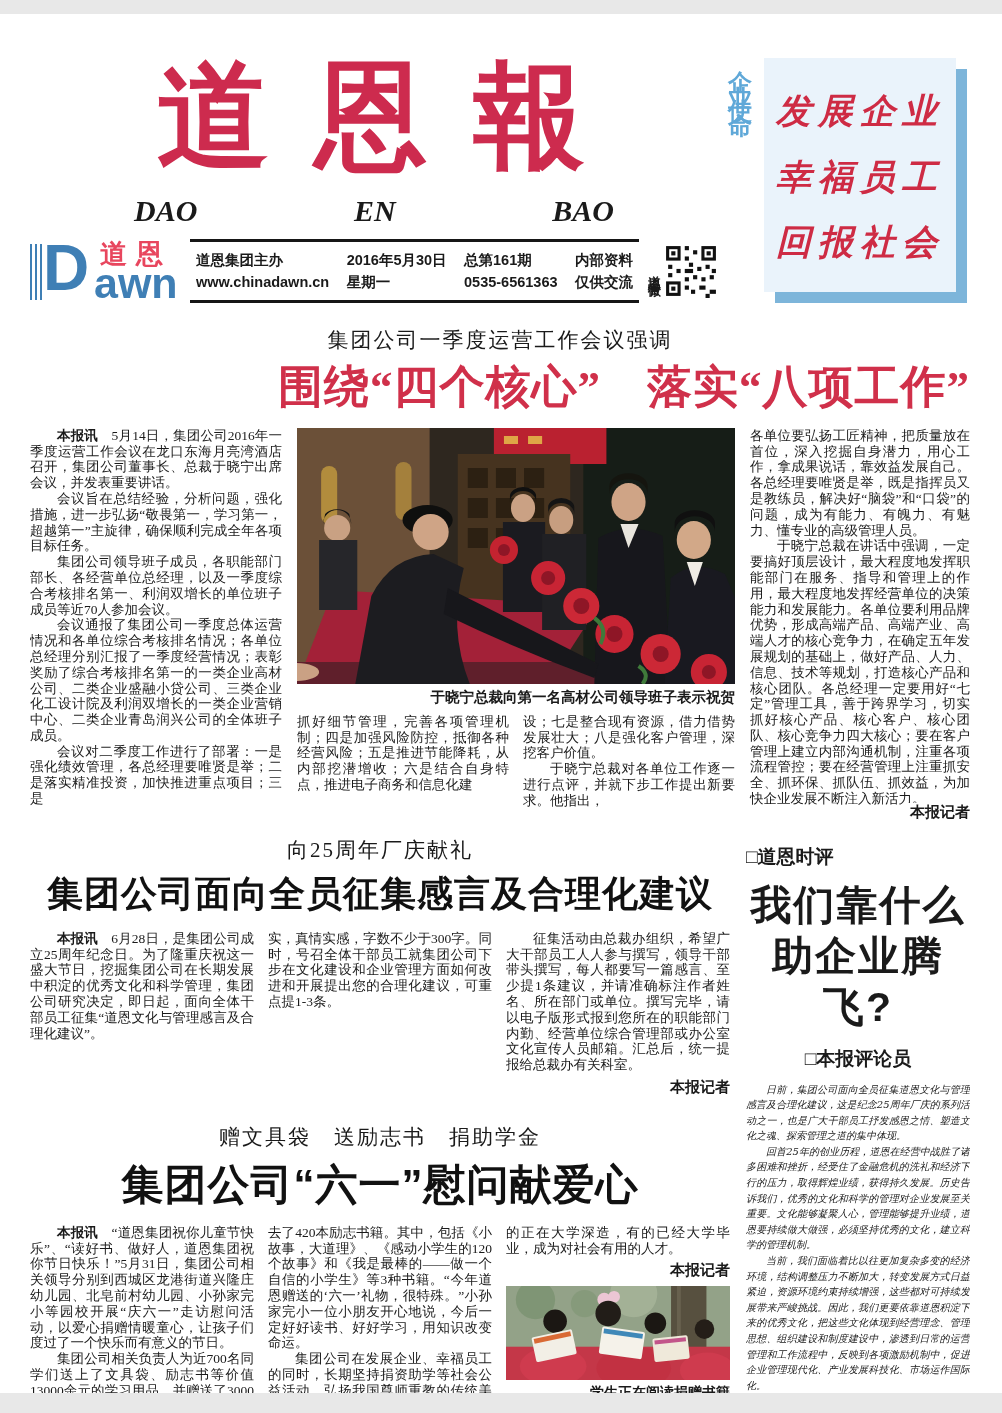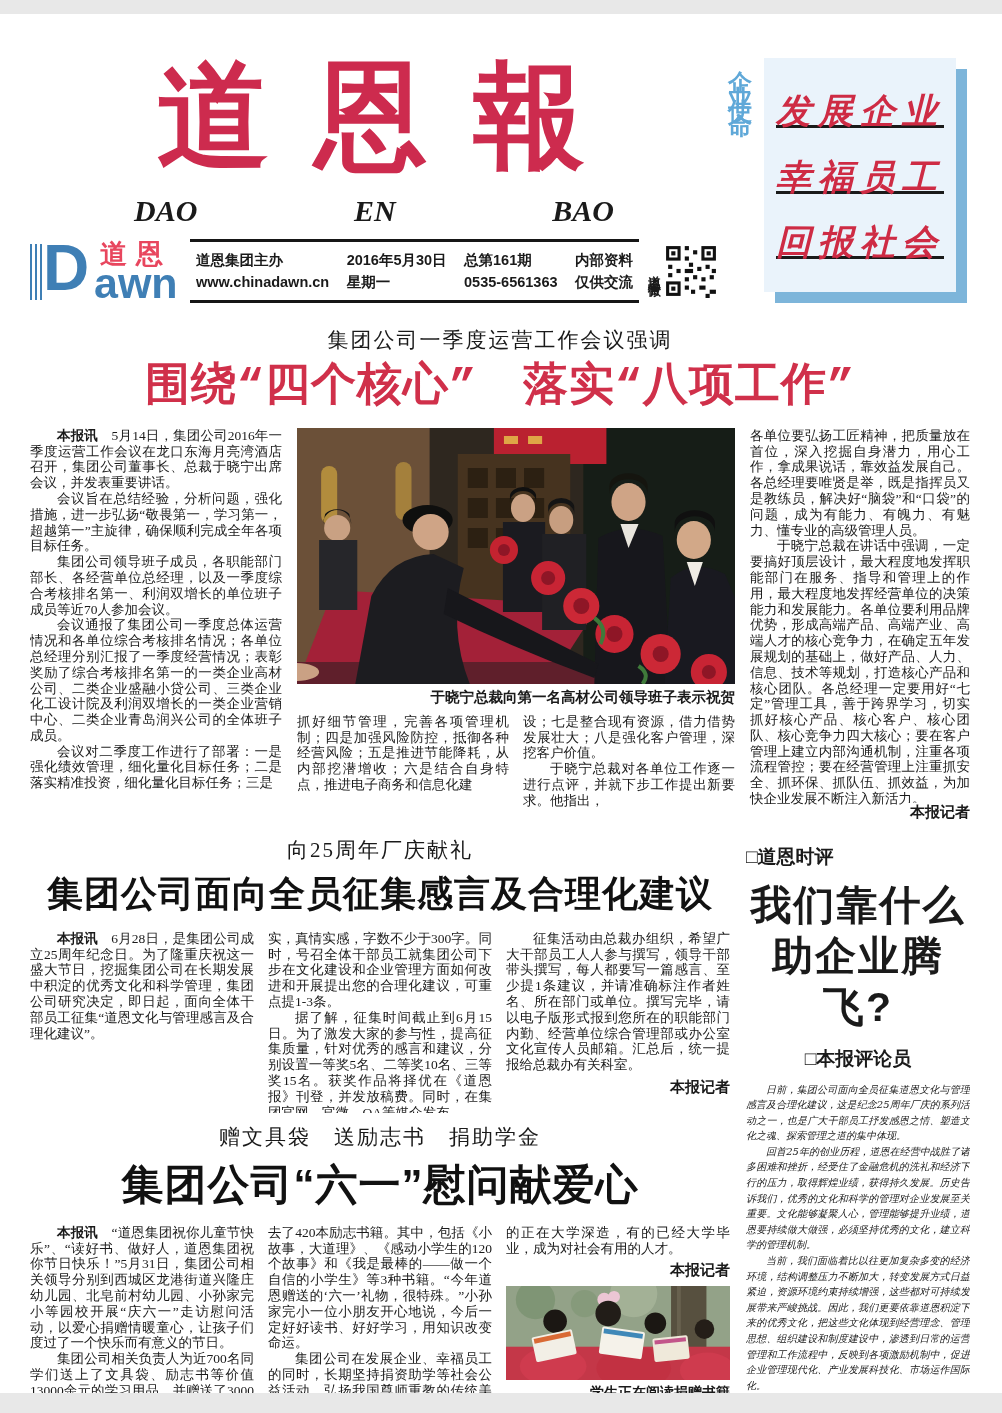--- a/index.html
+++ b/index.html
@@ -31,27 +31,27 @@
             font-size:14.5px;line-height:22px;white-space:nowrap;}
   .info-col.first{text-align:left;}
   .qr-block{display:flex;align-items:center;gap:3px;flex:0 0 auto;}
   .qr-label{writing-mode:vertical-rl;font-family:"Liberation Sans",sans-serif;font-weight:bold;
             font-size:13px;letter-spacing:3px;line-height:14px;}
   
   .mission-wrap{flex:1;display:flex;padding-top:8px;}
   .mission-label{writing-mode:vertical-rl;color:#5fa8d8;font-family:"Liberation Sans",sans-serif;
                  font-weight:bold;font-size:24px;letter-spacing:14px;height:190px;margin:4px 4px 0 6px;}
   .mission-box{flex:1;margin:10px 14px 0 4px;background:#eaf3fb;box-shadow:11px 11px 0 #7db5da;
-               padding:30px 0 26px;display:flex;flex-direction:column;justify-content:space-between;height:178px;text-decoration:underline;}
+               padding:30px 0 26px;display:flex;flex-direction:column;justify-content:space-between;height:178px;}
   .mission-line{color:#ce2b44;font-family:"DejaVu Serif",serif;font-style:italic;font-weight:bold;
                 font-size:35px;text-align:center;letter-spacing:7px;white-space:nowrap;}
 
   
   .kicker{text-align:center;font-size:21px;letter-spacing:2px;margin-top:22px;}
-  .headline-red{text-align:center;color:#d0304a;font-family:Liberation Mono, monospace;
+  .headline-red{text-align:right;color:#d0304a;font-family:Liberation Serif, serif;
                 font-weight:bold;font-size:45px;line-height:1.15;margin:8px 0 14px;letter-spacing:1px;white-space:nowrap;}
   .headline-blk{text-align:center;color:#111;font-family:"Liberation Sans",sans-serif;
                 font-weight:bold;margin:6px 0 12px;letter-spacing:1px;white-space:nowrap;}
   p.body{font-size:13.5px;line-height:15.8px;text-align:justify;text-indent:2em;margin:0;}
   p.body.cont{text-indent:0;}
   .lead{font-family:"Liberation Sans",sans-serif;font-weight:bold;}
   .byline{text-align:right;font-family:"Liberation Sans",sans-serif;font-weight:bold;
           font-size:15px;margin-top:5px;}
 
   
@@ -184,21 +184,21 @@
     <div>
       <div class="kicker">集团公司一季度运营工作会议强调</div>
       <div class="headline-red">围绕“四个核心”　落实“八项工作”</div>
 
       <div class="a1-grid">
         <div class="a1-left">
           <p class="body"><b class="lead">本报讯</b><span>　5月14日，集团公司2016年一季度运营工作会议在龙口东海月亮湾酒店召开，集团公司董事长、总裁于晓宁出席会议，并发表重要讲话。</span></p>
           <p class="body">会议旨在总结经验，分析问题，强化措施，进一步弘扬“敬畏第一，学习第一，超越第一”主旋律，确保顺利完成全年各项目标任务。</p>
           <p class="body">集团公司领导班子成员，各职能部门部长、各经营单位总经理，以及一季度综合考核排名第一、利润双增长的单位班子成员等近70人参加会议。</p>
           <p class="body">会议通报了集团公司一季度总体运营情况和各单位综合考核排名情况；各单位总经理分别汇报了一季度经营情况；表彰奖励了综合考核排名第一的一类企业高材公司、二类企业盛融小贷公司、三类企业化工设计院及利润双增长的一类企业营销中心、二类企业青岛润兴公司的全体班子成员。</p>
-          <p class="body">会议对二季度工作进行了部署：一是强化绩效管理，细化量化目标任务；二是落实精准投资，细化量化目标任务；三是</p>
+          <p class="body">会议对二季度工作进行了部署：一是强化绩效管理，各总经理要唯贤是举；二是落实精准投资，加快推进重点项目；三是</p>
         </div>
 
         <div class="a1-center">
           <svg class="photo1" viewBox="0 0 436 256" preserveAspectRatio="none">
             <rect width="436" height="256" fill="#2e271f"></rect>
             <rect width="132" height="256" fill="#6b5038"></rect>
             <rect x="24" y="38" width="16" height="58" rx="8" fill="#c9a03f" opacity="0.75"></rect>
             <rect x="98" y="34" width="16" height="58" rx="8" fill="#c9a03f" opacity="0.6"></rect>
             <rect x="285" y="0" width="151" height="256" fill="#161d17"></rect>
             <rect x="196" y="0" width="112" height="36" fill="#ba2130"></rect>
@@ -282,21 +282,20 @@
 
         <div>
           <div class="kicker" style="margin-top:0;">向25周年厂庆献礼</div>
           <div class="headline-blk h2-size">集团公司面向全员征集感言及合理化建议</div>
           <div class="a-grid a2-grid">
             <div>
               <p class="body"><b class="lead">本报讯</b><span>　6月28日，是集团公司成立25周年纪念日。为了隆重庆祝这一盛大节日，挖掘集团公司在长期发展中积淀的优秀文化和科学管理，集团公司研究决定，即日起，面向全体干部员工征集“道恩文化与管理感言及合理化建议”。</span></p>
             </div>
             <div>
               <p class="body cont">实，真情实感，字数不少于300字。同时，号召全体干部员工就集团公司下步在文化建设和企业管理方面如何改进和开展提出您的合理化建议，可重点提1-3条。</p>
-              <p class="body">据了解，征集时间截止到6月15日。为了激发大家的参与性，提高征集质量，针对优秀的感言和建议，分别设置一等奖5名、二等奖10名、三等奖15名。获奖作品将择优在《道恩报》刊登，并发放稿费。同时，在集团官网、官微、OA等媒介发布。</p>
             </div>
             <div>
               <p class="body">征集活动由总裁办组织，希望广大干部员工人人参与撰写，领导干部带头撰写，每人都要写一篇感言、至少提1条建议，并请准确标注作者姓名、所在部门或单位。撰写完毕，请以电子版形式报到您所在的职能部门内勤、经营单位综合管理部或办公室文化宣传人员邮箱。汇总后，统一提报给总裁办有关科室。</p>
               <div class="byline">本报记者</div>
             </div>
           </div>
         </div>
 
         <div>
           <div class="kicker" style="margin-top:10px;">赠文具袋　送励志书　捐助学金</div>

